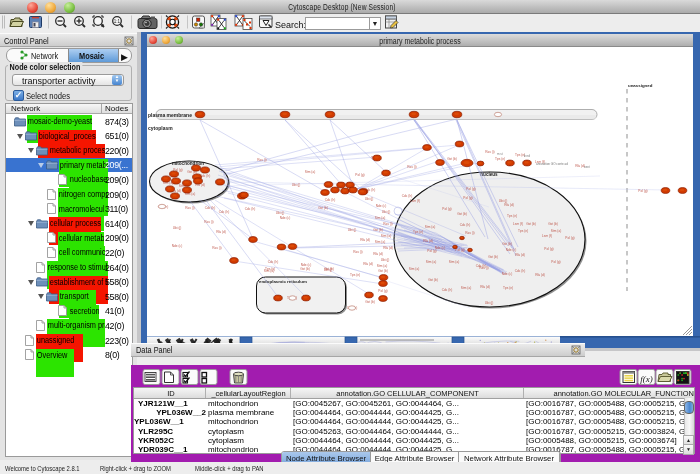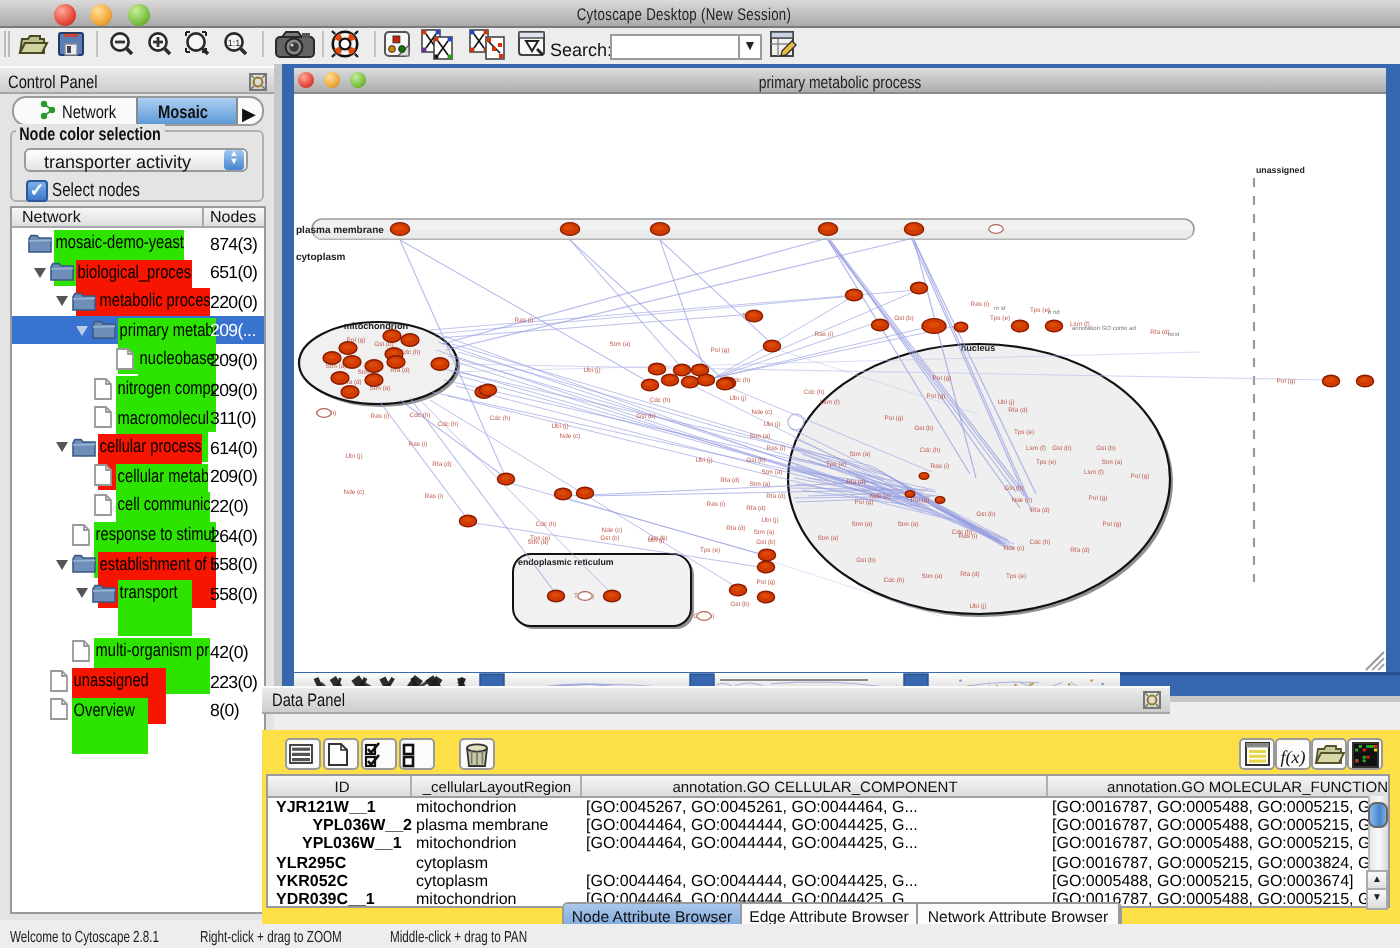--- a/index.html
+++ b/index.html
@@ -42,21 +42,21 @@
 #iwin{position:absolute;left:4px;top:0px;width:559px;height:316px;background:#3767af;}
 #iwin-title{position:absolute;left:6px;top:2px;width:546px;height:12px;background:linear-gradient(#dcdcdc,#aeaeae);border-bottom:1px solid #8a8a8a;}
 #iwin-title .tl{position:absolute;top:2px;width:8px;height:8px;border-radius:50%;}
 #iwin-title .txt{position:absolute;left:0;top:1.5px;width:100%;text-align:center;font-size:8.5px;color:#222;transform:scaleX(0.82);transform-origin:center;}
 #canvas{position:absolute;left:6px;top:15px;width:546px;height:289px;background:#fff;}
 #fragstrip{position:absolute;left:6px;top:303px;width:553px;height:13px;}
 #grip{position:absolute;left:540px;top:293px;width:12px;height:11px;}
 #dp-head{left:131px;top:343px;width:454px;height:12px;background:linear-gradient(#ebebeb,#cdcdcd);border-top:1px solid #fbfbfb;border-bottom:1px solid #a6a6a6;}
 #dp-head span{position:absolute;left:5px;top:1px;font-size:9px;color:#111;transform:scaleX(0.82);transform-origin:0 50%;display:inline-block;}
 #dp-float{position:absolute;right:4px;top:1px;}
-#dp-body{left:131px;top:365px;width:569px;height:97px;background:#fde047;}
+#dp-body{left:131px;top:365px;width:569px;height:97px;background:#a21caf;}
 #dtable{position:absolute;left:2px;top:22px;width:560px;height:65px;background:#fff;border:1px solid #9a9a9a;}
 #dthead{position:absolute;left:0;top:0;width:100%;height:10px;background:linear-gradient(#f6f6f6,#dcdcdc);border-bottom:1px solid #a0a0a0;font-size:7.5px;color:#111;}
 .dth{position:absolute;top:1px;text-align:center;overflow:hidden;white-space:nowrap;}
 .dtd{position:absolute;font-size:8px;color:#000;white-space:nowrap;overflow:hidden;}
 .dcol-div{position:absolute;top:0;width:1px;height:10px;background:#b0b0b0;}
 #vscroll{position:absolute;right:0px;top:10px;width:9px;height:54px;background:linear-gradient(90deg,#e8e8e8,#f8f8f8,#d8d8d8);border-left:1px solid #bbb;}
 #vthumb{position:absolute;right:0.5px;top:13px;width:8px;height:11px;background:linear-gradient(90deg,#8cb8ea,#4a86cf 60%,#7aaade);border-radius:4px;border:0.5px solid #666;}
 #dtabs{position:absolute;left:150px;top:86px;height:13px;background:#fbfbfb;border:1px solid #9a9a9a;border-radius:3px;font-size:7.8px;color:#111;overflow:hidden;}
 #dtabs .seg{position:absolute;top:0;height:13px;line-height:14px;text-align:center;}
 #dtabs .sel{background:linear-gradient(#aac8ec,#7aa6dc);}
@@ -317,20 +317,28 @@
         <span class="cnt" style="">558(0)</span>
       </div>
 <div class="trow" style="top:185.2px;">
         <span class="arrow" style="left:32px;"></span>
         <svg width="12" height="10" viewBox="0 0 12 10" style="position:absolute;top:2.5px;left:40px;">
           <path d="M0.5 2.5 L0.5 9 L11.5 9 L11.5 2 L5.5 2 L4.5 0.8 L1.5 0.8 Z" fill="#6d8fba" stroke="#3a5a84" stroke-width="0.8"></path>
           <path d="M0.5 3.5 L11.5 3.2" stroke="#9ab4d4" stroke-width="0.8" fill="none"></path>
         </svg>
         <span class="chip green" style="left:53px;width:37px;"><i>transport</i></span>
         <span class="cnt" style="">558(0)</span>
+      </div>
+<div class="trow" style="top:199.8px;">
+        <svg width="9" height="11" viewBox="0 0 9 11" style="position:absolute;top:1.5px;left:52px;">
+          <path d="M0.5 0.5 L6 0.5 L8.5 3 L8.5 10.5 L0.5 10.5 Z" fill="#fff" stroke="#999" stroke-width="0.9"></path>
+          <path d="M6 0.5 L6 3 L8.5 3" fill="none" stroke="#999" stroke-width="0.9"></path>
+        </svg>
+        <span class="chip green" style="left:63px;width:30px;"><i>secretion</i></span>
+        <span class="cnt" style="">41(0)</span>
       </div>
 <div class="trow" style="top:214.4px;">
         <svg width="9" height="11" viewBox="0 0 9 11" style="position:absolute;top:1.5px;left:30px;">
           <path d="M0.5 0.5 L6 0.5 L8.5 3 L8.5 10.5 L0.5 10.5 Z" fill="#fff" stroke="#999" stroke-width="0.9"></path>
           <path d="M6 0.5 L6 3 L8.5 3" fill="none" stroke="#999" stroke-width="0.9"></path>
         </svg>
         <span class="chip green" style="left:41px;width:58px;"><i>multi-organism pro</i></span>
         <span class="cnt" style="">42(0)</span>
       </div>
 <div class="trow" style="top:229.0px;">
@@ -830,26 +838,27 @@
         <div class="dcol-div" style="left:389px;"></div>
       </div>
 <div class="dtd" style="left:4px;top:11.0px;width:68px;font-weight:bold;">YJR121W__1</div>
       <div class="dtd" style="left:74px;top:11.0px;width:83px;">mitochondrion</div>
       <div class="dtd" style="left:159px;top:11.0px;width:231px;">[GO:0045267, GO:0045261, GO:0044464, G...</div>
       <div class="dtd" style="left:392px;top:11.0px;width:168px;">[GO:0016787, GO:0005488, GO:0005215, G...</div>
 <div class="dtd" style="left:4px;top:20.2px;width:68px;font-weight:bold;text-align:right;">YPL036W__2</div>
       <div class="dtd" style="left:74px;top:20.2px;width:83px;">plasma membrane</div>
       <div class="dtd" style="left:159px;top:20.2px;width:231px;">[GO:0044464, GO:0044444, GO:0044425, G...</div>
       <div class="dtd" style="left:392px;top:20.2px;width:168px;">[GO:0016787, GO:0005488, GO:0005215, G...</div>
-<div class="dtd" style="left:17px;top:29.4px;width:68px;font-weight:bold;">YPL036W__1</div>
+<div class="dtd" style="left:0;top:29.4px;width:68px;font-weight:bold;">YPL036W__1</div>
       <div class="dtd" style="left:74px;top:29.4px;width:83px;">mitochondrion</div>
       <div class="dtd" style="left:159px;top:29.4px;width:231px;">[GO:0044464, GO:0044444, GO:0044425, G...</div>
       <div class="dtd" style="left:392px;top:29.4px;width:168px;">[GO:0016787, GO:0005488, GO:0005215, G...</div>
 <div class="dtd" style="left:4px;top:38.6px;width:68px;font-weight:bold;">YLR295C</div>
       <div class="dtd" style="left:74px;top:38.6px;width:83px;">cytoplasm</div>
+      <div class="dtd" style="left:159px;top:38.6px;width:231px;">[GO:0045263, GO:0044464, GO:0044444, G...</div>
       <div class="dtd" style="left:392px;top:38.6px;width:168px;">[GO:0016787, GO:0005215, GO:0003824, G...</div>
 <div class="dtd" style="left:4px;top:47.8px;width:68px;font-weight:bold;">YKR052C</div>
       <div class="dtd" style="left:74px;top:47.8px;width:83px;">cytoplasm</div>
       <div class="dtd" style="left:159px;top:47.8px;width:231px;">[GO:0044464, GO:0044444, GO:0044425, G...</div>
       <div class="dtd" style="left:392px;top:47.8px;width:168px;">[GO:0005488, GO:0005215, GO:0003674]</div>
 <div class="dtd" style="left:4px;top:57.0px;width:68px;font-weight:bold;">YDR039C__1</div>
       <div class="dtd" style="left:74px;top:57.0px;width:83px;">mitochondrion</div>
       <div class="dtd" style="left:159px;top:57.0px;width:231px;">[GO:0044464, GO:0044444, GO:0044425, G...</div>
       <div class="dtd" style="left:392px;top:57.0px;width:168px;">[GO:0016787, GO:0005488, GO:0005215, G...</div>
     <div id="vscroll"></div>

